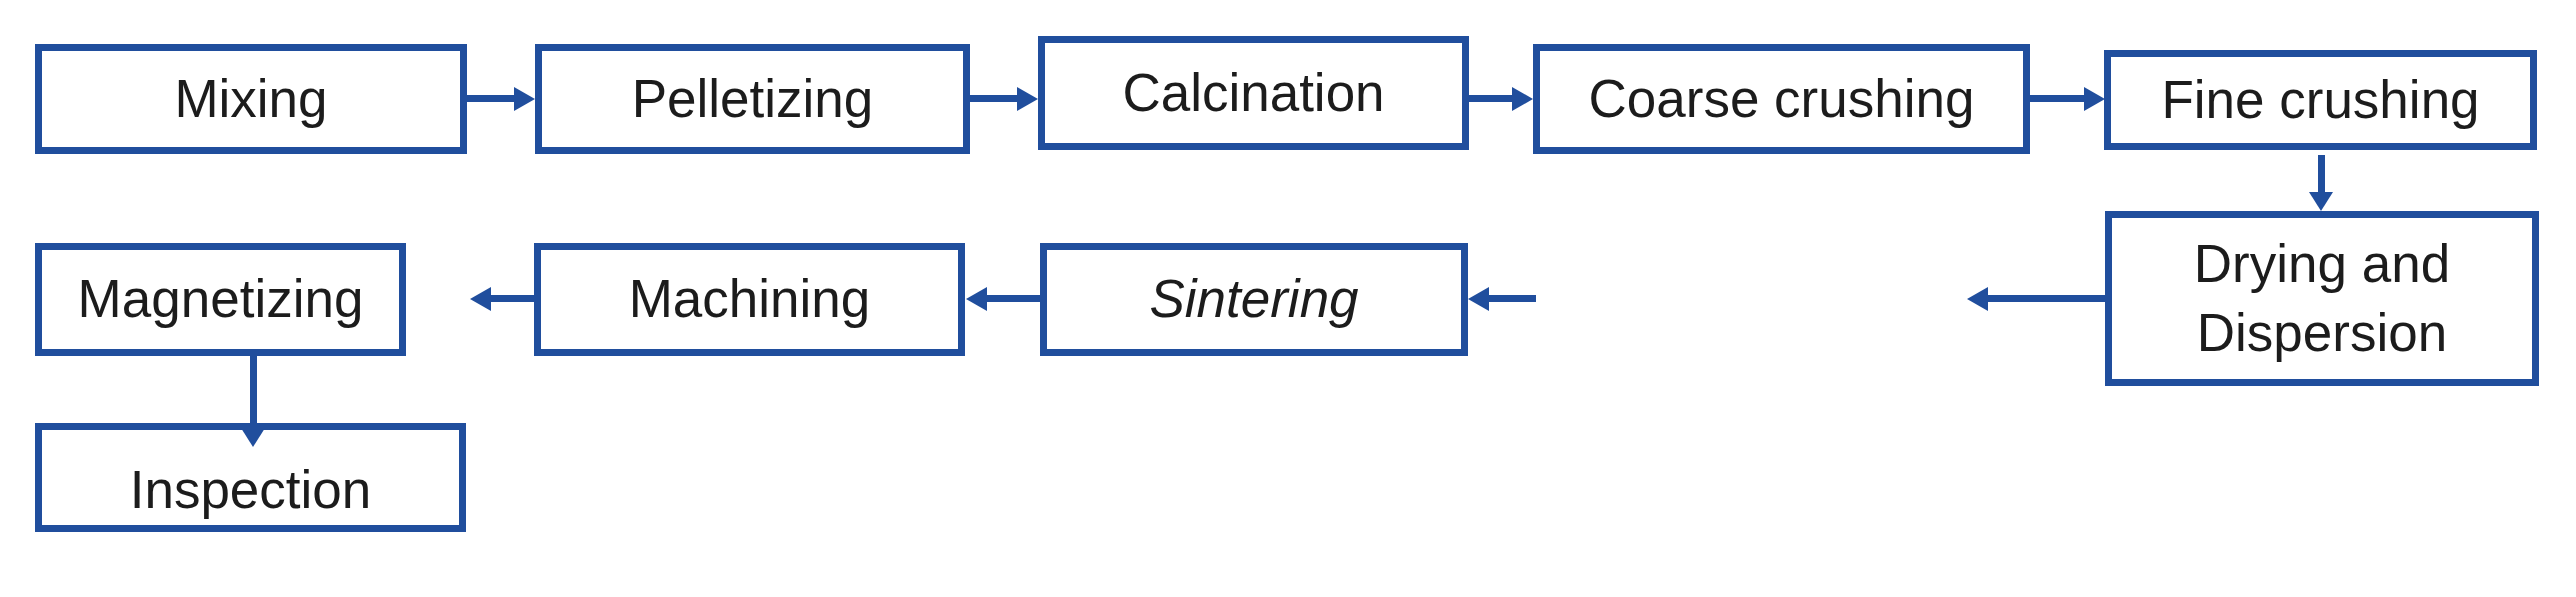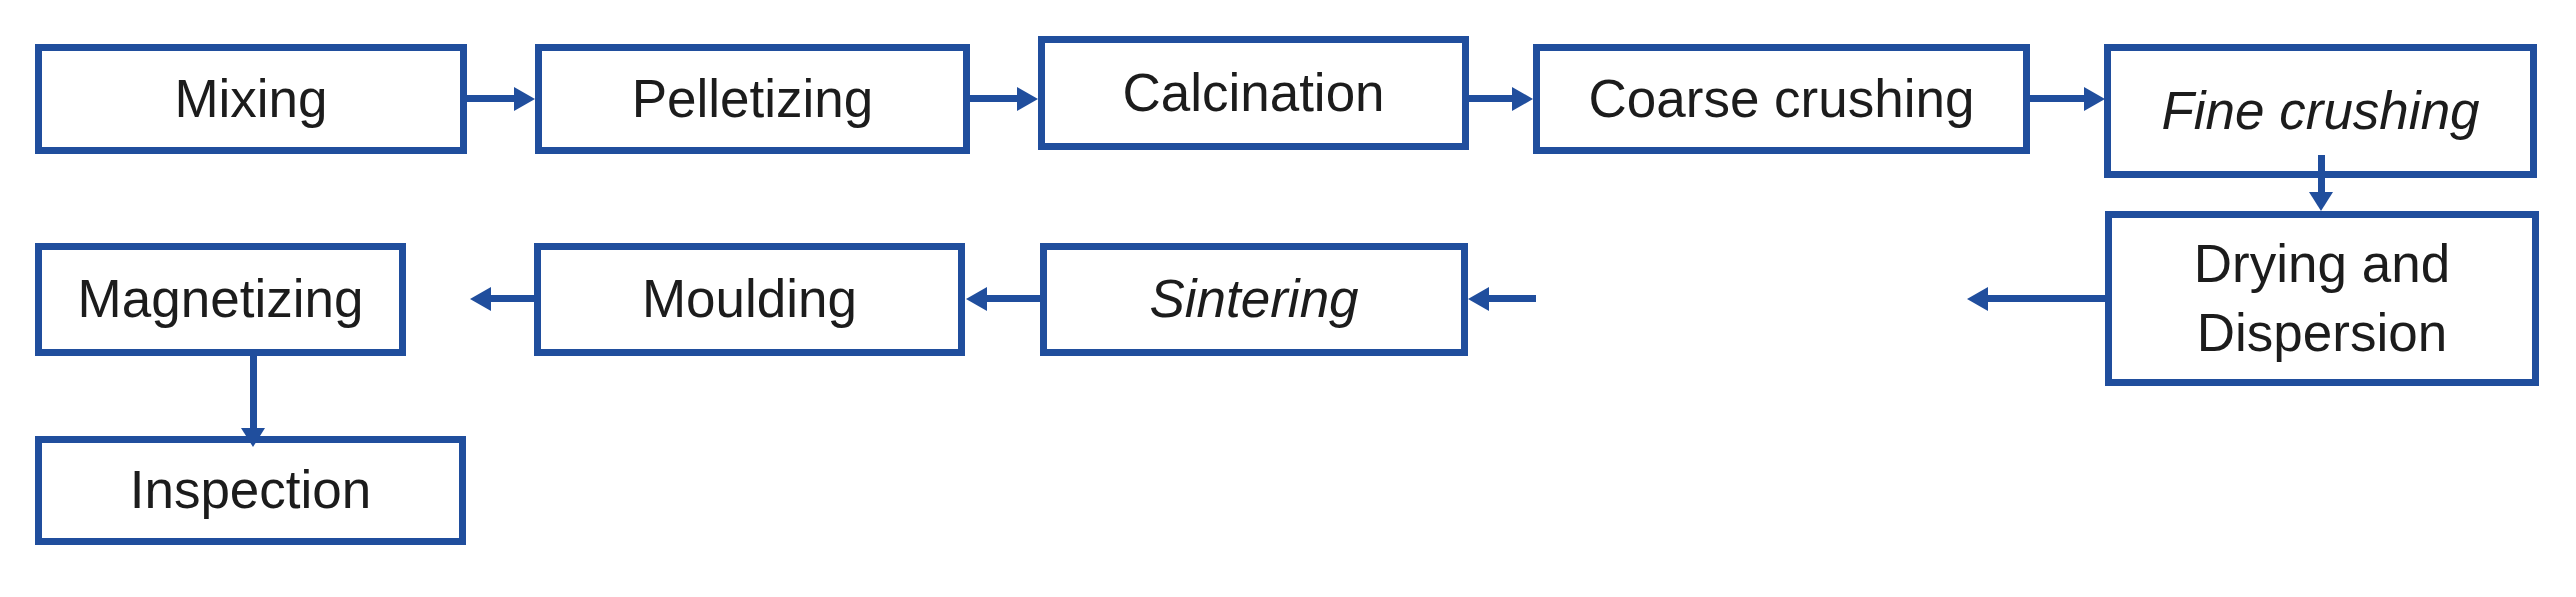--- a/index.html
+++ b/index.html
@@ -62,38 +62,38 @@
   </div>
   <div class="node" style="left:535px;  top:44px; width:435px; height:110px;">
     <span>Pelletizing</span>
   </div>
   <div class="node" style="left:1038px; top:36px; width:431px; height:114px;">
     <span>Calcination</span>
   </div>
   <div class="node" style="left:1533px; top:44px; width:497px; height:110px;">
     <span>Coarse crushing</span>
   </div>
-  <div class="node" style="left:2104px; top:44px; width:433px; height:134px;font-style:italic;">
+  <div class="node" style="left:2104px; top:50px; width:433px; height:100px;">
     <span>Fine crushing</span>
   </div>
 
   <div class="node" style="left:2105px; top:211px; width:434px; height:175px;">
     <span>Drying and Dispersion</span>
   </div>
   <div class="node" style="left:1040px; top:243px; width:428px; height:113px;font-style:italic;">
     <span>Sintering</span>
   </div>
   <div class="node" style="left:534px;  top:243px; width:431px; height:113px;">
-    <span>Moulding</span>
+    <span>Machining</span>
   </div>
   <div class="node" style="left:35px;   top:243px; width:371px; height:113px;">
     <span>Magnetizing</span>
   </div>
 
-  <div class="node" style="left:35px; top:436px; width:431px; height:109px;">
+  <div class="node" style="left:35px; top:423px; width:431px; height:109px;align-items:flex-end;">
     <span>Inspection</span>
   </div>
 
   <div class="arrow" style="left:467px; top:87px; width:68px; height:24px;">
     <div class="aline" style="left:0; top:8px; width:47px; height:7.2px;"></div>
     <div class="ahead-right" style="left:47px; top:0;"></div>
   </div>
   <div class="arrow" style="left:970px; top:87px; width:68px; height:24px;">
     <div class="aline" style="left:0; top:8px; width:47px; height:7.2px;"></div>
     <div class="ahead-right" style="left:47px; top:0;"></div>

